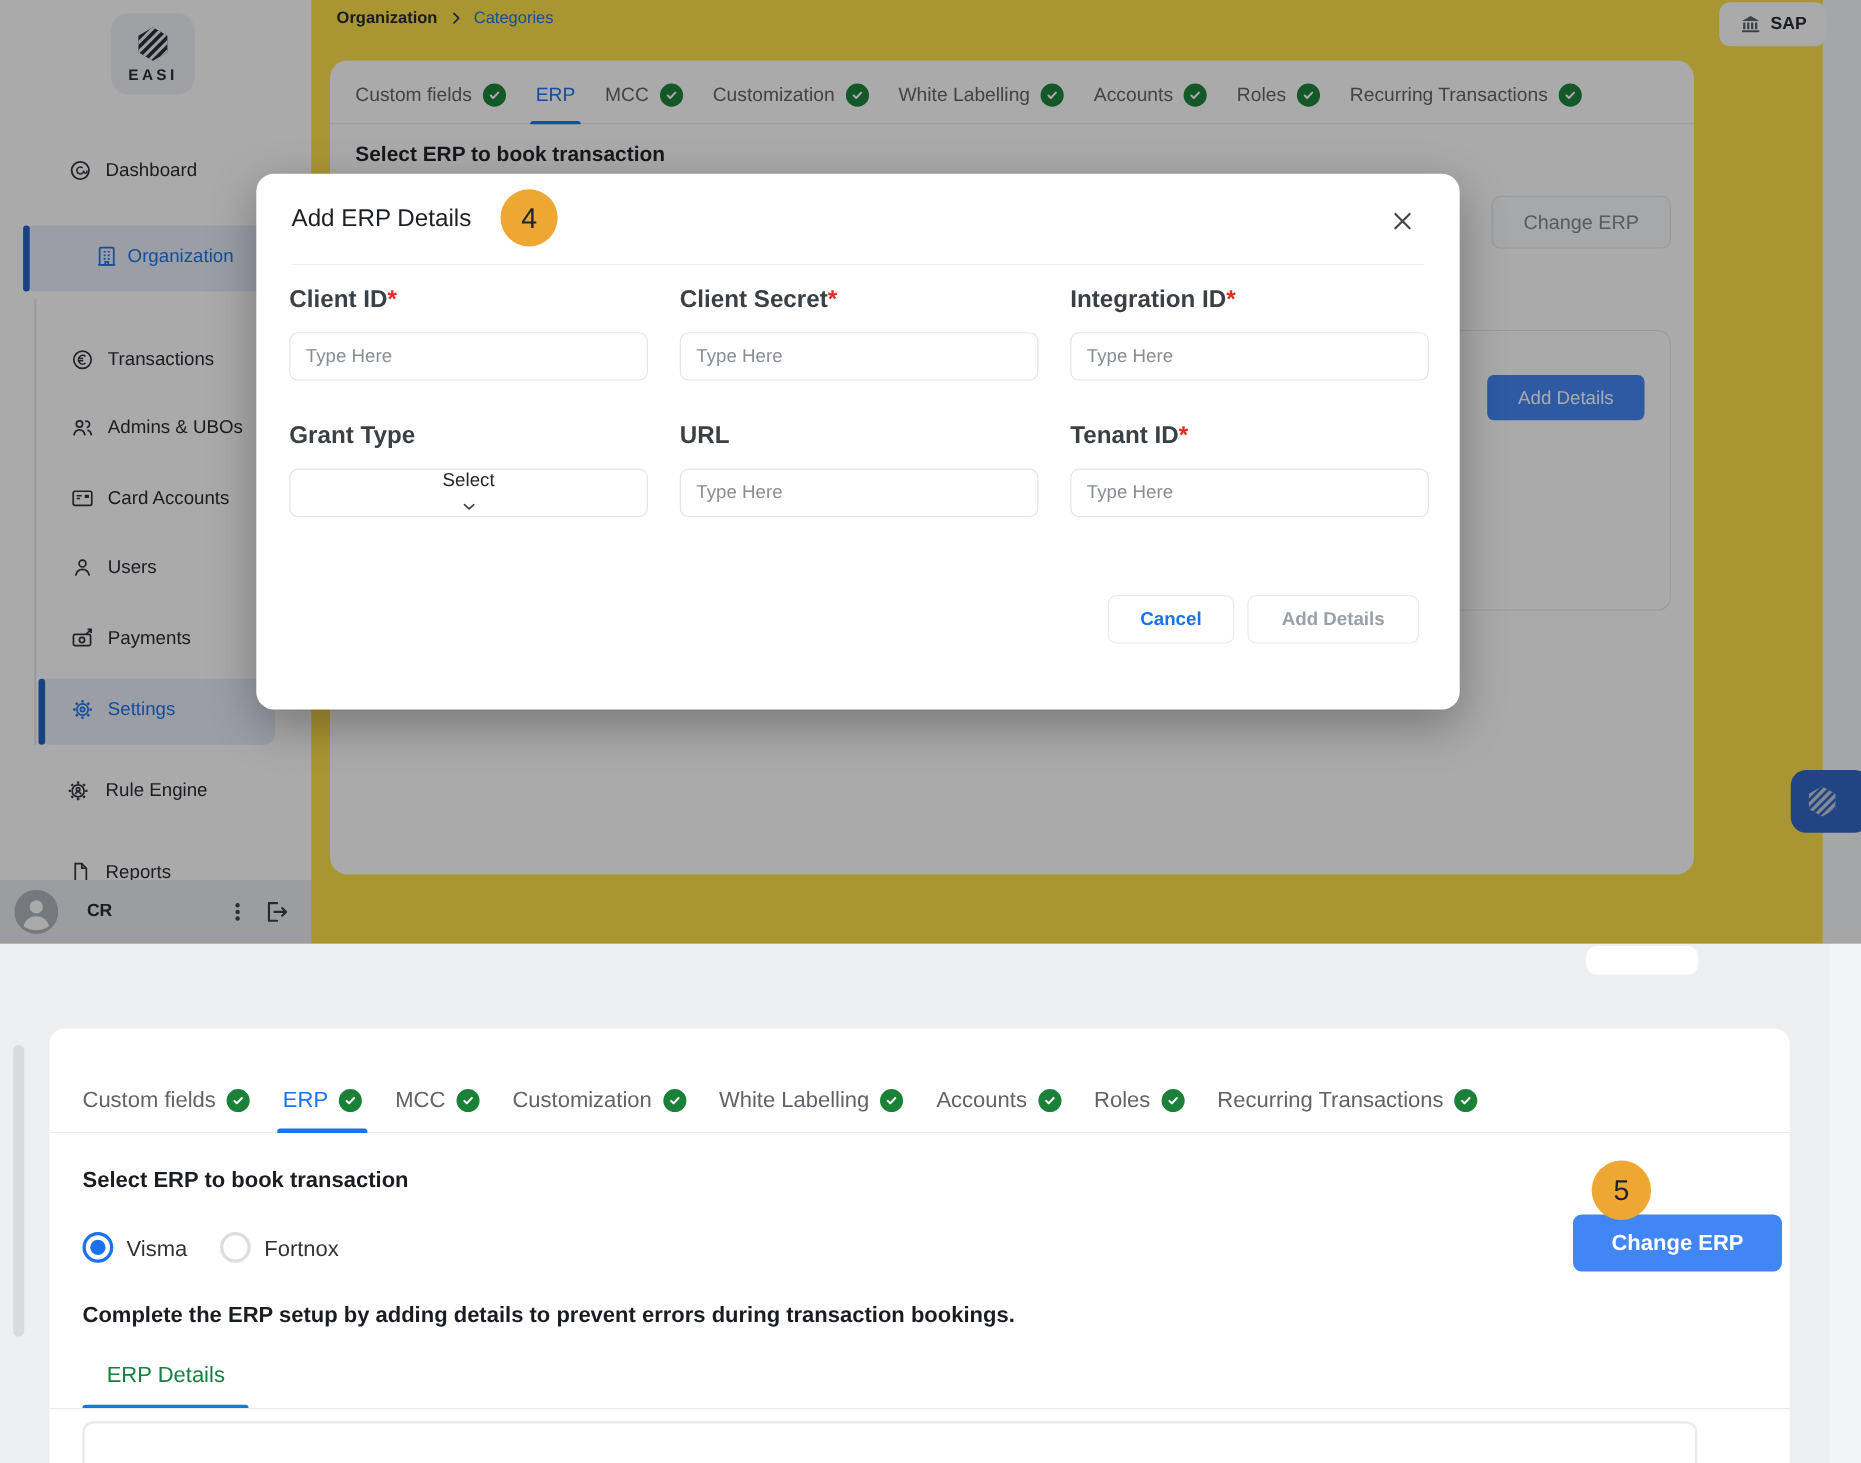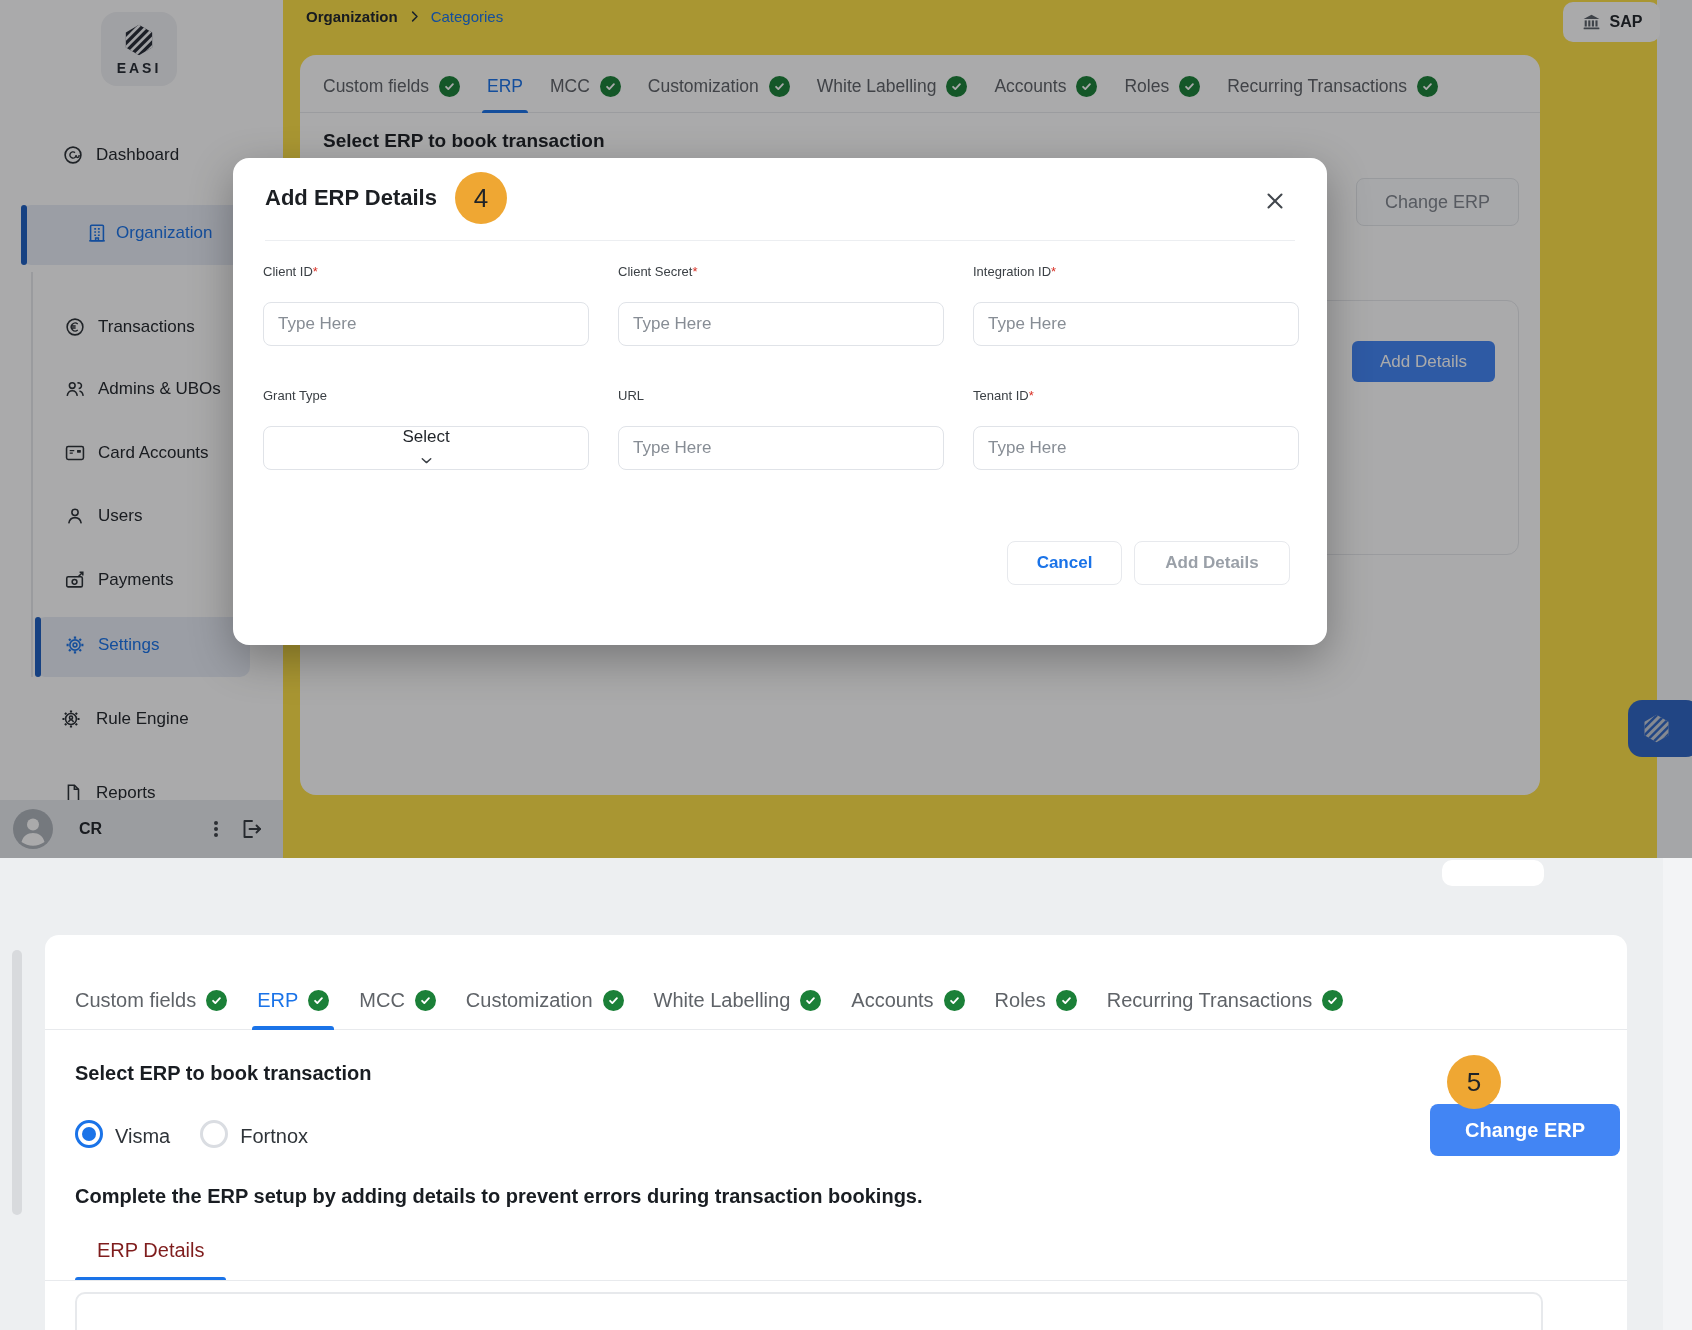--- a/index.html
+++ b/index.html
@@ -50,27 +50,27 @@
   .add-details-primary{position:absolute;left:1052px;top:286px;width:143px;height:41px;background:#4285f4;
         border-radius:6px;color:#fff;font-size:17px;font-weight:500;border:none;}
 
   
   .float-easi{position:absolute;left:1628px;top:700px;width:72px;height:57px;background:#2f66c4;border-radius:14px;
         z-index:3;display:flex;align-items:center;padding-left:13px;box-sizing:border-box;}
 
   
   .modal{position:absolute;left:233px;top:158px;width:1094px;height:487px;background:#fff;border-radius:16px;
          z-index:7;box-shadow:0 14px 44px rgba(0,0,0,.30);}
-  .m-title{position:absolute;left:32px;top:27px;font-size:22px;font-weight:700;color:#1c1f23;}
+  .m-title{position:absolute;left:32px;top:27px;font-size:22px;font-weight:400;color:#1c1f23;}
   .m-badge{position:absolute;left:222px;top:14px;width:52px;height:52px;border-radius:50%;background:#efa733;
            color:#1f2328;font-size:26px;z-index:8;}
   .m-close{position:absolute;right:40px;top:31px;width:24px;height:24px;cursor:pointer;background:none;border:none;padding:0;}
   .m-div{position:absolute;left:32px;right:32px;top:82px;height:1px;background:#eceef1;}
   .field{position:absolute;width:326px;}
-  .f-label{font-size:13px;font-weight:400;color:#3b4045;line-height:20px;}
+  .f-label{font-size:22px;font-weight:700;color:#3b4045;line-height:20px;}
   .f-req{color:#d93025;}
   .f-input{box-sizing:border-box;margin-top:20px;width:326px;height:44px;border:1.5px solid #e0e3e8;border-radius:8px;
            padding:0 14px;font-size:17px;color:#202428;font-family:inherit;background:#fff;}
   .f-input::placeholder{color:#878d95;}
   .select-box{box-sizing:border-box;margin-top:20px;width:326px;height:44px;border:1.5px solid #e0e3e8;border-radius:8px;
            padding:0 14px;display:flex;align-items:center;justify-content:space-between;cursor:pointer;flex-direction:column;}
   .select-text{font-size:17px;font-weight:500;color:#1f2328;}
   .c1{left:30px;} .c2{left:385px;} .c3{left:740px;} .r1{top:104px;} .r2{top:228px;}
   .m-btn{position:absolute;top:383px;height:44px;border-radius:8px;border:1.5px solid #e7e9ed;background:#fff;
          font-size:17px;font-weight:600;font-family:inherit;}
@@ -94,21 +94,21 @@
   .radio.sel{border:3px solid #1a73e8;}
   .radio.sel::after{content:"";position:absolute;inset:4px;background:#1a73e8;border-radius:50%;}
   .radio.unsel{border:3px solid #dadde2;}
   .badge5{position:absolute;left:1402px;top:120px;width:54px;height:54px;border-radius:50%;background:#efa733;
           color:#1f2328;font-size:26px;z-index:2;}
   .b-change{position:absolute;left:1385px;top:169px;width:190px;height:52px;background:#4285f4;border:none;
             border-radius:8px;color:#fff;font-size:20px;font-weight:600;font-family:inherit;}
   .b-note{position:absolute;left:30px;top:250px;font-size:20px;font-weight:700;color:#191d22;}
   .subtabs{position:absolute;left:30px;top:303px;display:flex;}
   .subtab{position:relative;padding:0 22px 18px 22px;font-size:20px;color:#5f6368;line-height:24px;cursor:pointer;white-space:nowrap;}
-  .subtab.active{color:#7f1d1d;font-weight:500;text-align:center;}
+  .subtab.active{color:#15803d;font-weight:500;text-align:center;}
   .subtab.active::after{content:"";position:absolute;left:0;right:0;bottom:-1px;height:4px;background:#1a73e8;border-radius:3px 3px 0 0;}
   .sub-div{position:absolute;left:0;right:0;top:345px;height:1px;background:#e8eaed;}
   .bottom-panel{position:absolute;left:30px;top:357px;width:1468px;height:100px;border:2px solid #e7e9ec;border-radius:10px;background:#fff;box-sizing:border-box;}
 </style>
 </head>
 <body>
 
 <div class="stage">
 
   <section class="top-shot">

